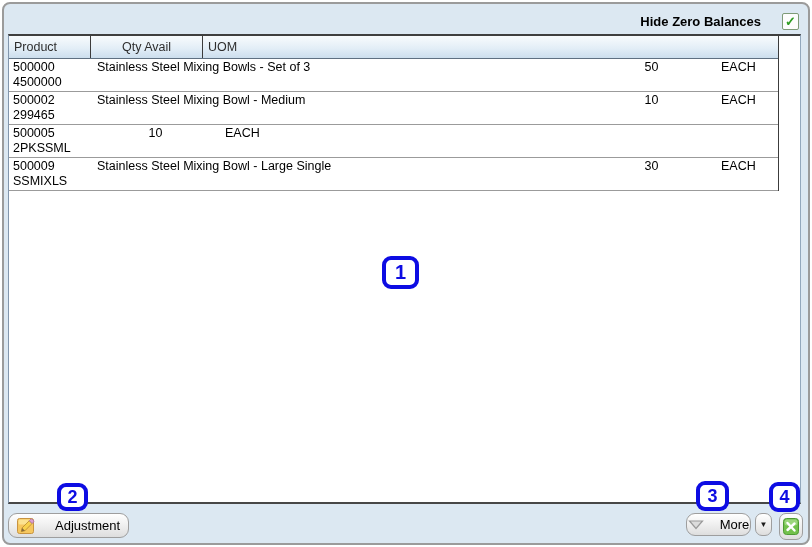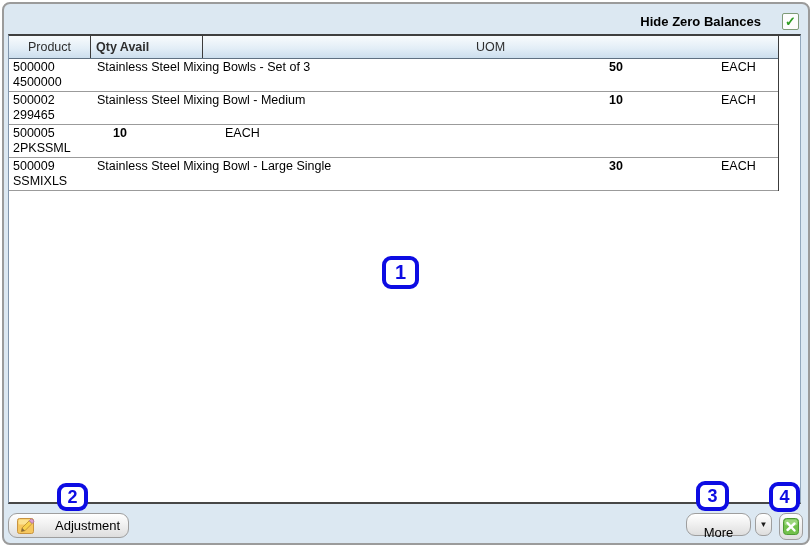--- a/index.html
+++ b/index.html
@@ -18,25 +18,25 @@
 
   
   .table-area { position: absolute; left: 4px; top: 30px; width: 793px; height: 470px;
                 background: #ffffff;
                 border-top: 2px solid #3f3f3f; border-bottom: 2px solid #474747;
                 border-left: 1px solid #8296ad; border-right: 1px solid #93a8bd; }
   .grid { position: absolute; left: 0; top: 0; width: 770px; border-right: 1px solid #3c3c3c; }
   .header-row { display: flex; height: 23px;
                 background: linear-gradient(#f8fbfd, #e3eef7 55%, #ccdeed);
                 border-bottom: 1px solid #5f7081; }
-  .hcell { font-size: 12.5px; color: #2e2e2e; padding: 4px 5px 0 5px; height: 100%; text-align: center; }
+  .hcell { font-size: 12.5px; color: #2e2e2e; padding: 4px 5px 0 5px; height: 100%; }
   .hdiv { border-right: 1px solid #3c3c3c; }
   .col-product { width: 82px; }
   .col-desc { width: 496px; }
-  .col-qty { width: 112px; text-align: left; font-weight: bold; }
+  .col-qty { width: 112px; text-align: center; }
   .col-uom { flex: 1; }
   .row { display: flex; min-height: 31px; border-bottom: 1px solid #9b9b9b; }
   .cell { font-size: 12.5px; color: #000; line-height: 15px; padding: 1px 5px 1px 22px; }
   .cell.col-product { padding-left: 4px; }
   .cell.col-desc { padding-left: 6px; }
 
   
   .badge { position: absolute; background: #fff; border: 4px solid #0d0ce3; border-radius: 9px;
            color: #0d0ce3; font-weight: bold; display: flex; align-items: center;
            justify-content: center; z-index: 10; }
@@ -45,21 +45,21 @@
   .badge3 { left: 692px; top: 477px; width: 33px; height: 30px; font-size: 18px; }
   .badge4 { left: 765px; top: 478px; width: 31px; height: 30px; font-size: 18px; }
 
   
   .btn { position: absolute; border: 1px solid #9e9e9e; border-radius: 9px;
          background: linear-gradient(#ffffff, #efefef 50%, #dedede);
          display: flex; align-items: center; justify-content: center;
          font-size: 13px; color: #000; cursor: default; }
   .btn-adjustment { left: 4px; top: 509px; width: 121px; height: 25px; gap: 19px;
                     justify-content: flex-start; padding-left: 7px; }
-  .btn-more { left: 682px; top: 509px; width: 65px; height: 23px; gap: 16px; flex-direction: column; }
+  .btn-more { left: 682px; top: 509px; width: 65px; height: 23px; gap: 16px; }
   .btn-drop { left: 751px; top: 509px; width: 17px; height: 23px; border-radius: 7px;
               font-size: 8px; color: #1a1a1a; }
   .btn-excel { left: 775px; top: 509px; width: 24px; height: 27px; border-radius: 7px; }
   .icon-svg { display: block; }
 </style>
 </head>
 <body>
 
 <div class="window">
 

